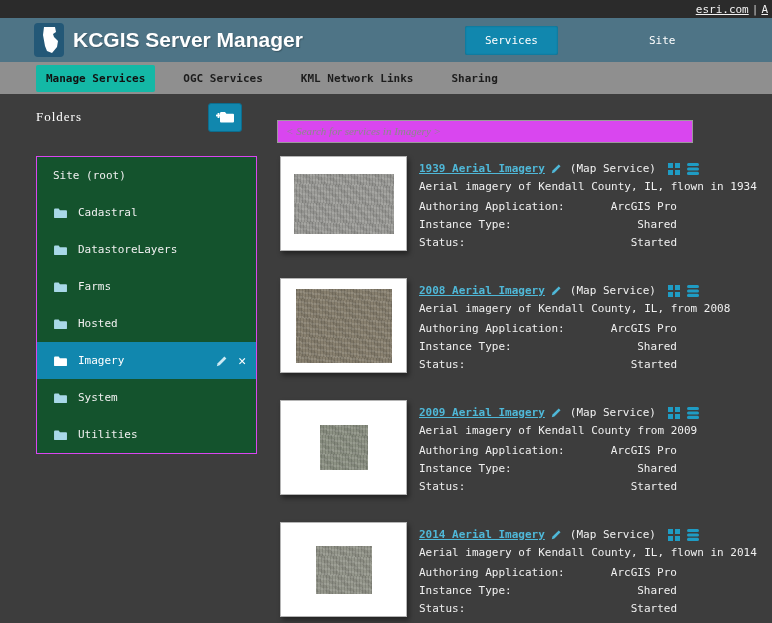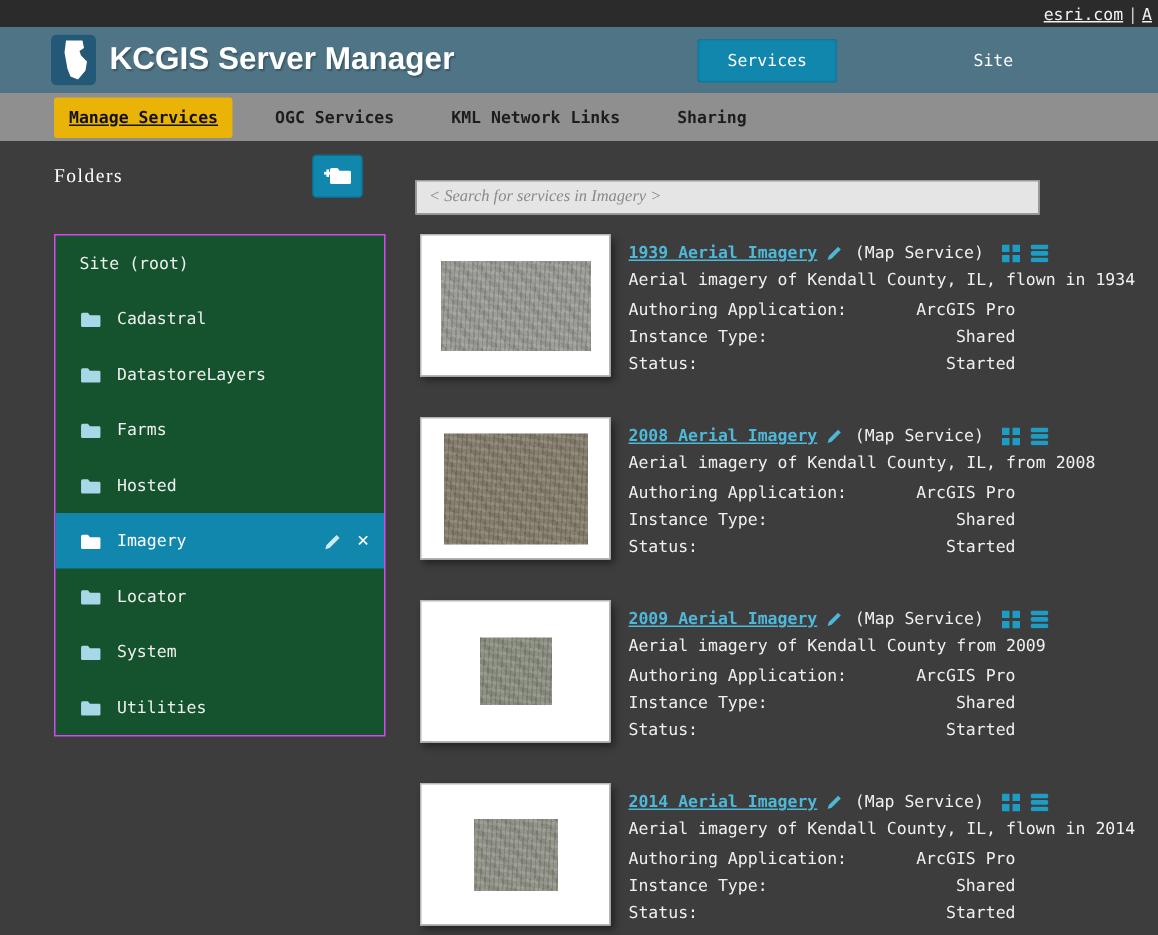--- a/index.html
+++ b/index.html
@@ -16,26 +16,26 @@
   
   .header{height:44px;background:#4e7486;display:flex;align-items:center;padding-left:34px;position:relative;}
   .logo{width:30px;height:34px;margin-right:9px;flex:0 0 auto;}
   .app-title{font-family:"Liberation Sans",sans-serif;font-size:21px;font-weight:bold;color:#ffffff;text-shadow:1px 1px 1px rgba(0,0,0,.25);white-space:nowrap;}
   .header-tabs{position:absolute;left:465px;top:0;height:44px;display:flex;align-items:center;gap:85px;}
   .htab{color:#ffffff;font-size:11px;white-space:nowrap;cursor:pointer;padding:8px 6px;}
   .htab.active{background:#1187ae;padding:8px 20px;border-radius:2px;box-shadow:inset 0 0 2px rgba(0,0,0,.3);}
   
   .subnav{height:32px;background:#8f8f8f;display:flex;align-items:center;padding-left:36px;gap:18px;}
   .stab{color:#1d1d1d;font-weight:bold;font-size:11px;padding:7px 10px;cursor:pointer;white-space:nowrap;}
-  .stab.active{background:#eab308;color:#111;border-radius:2px;text-decoration:underline;}
+  .stab.active{background:#14b8a6;color:#111;border-radius:2px;}
   
   .foldersbar{height:46px;display:flex;align-items:center;padding-left:36px;font-family:Liberation Serif, serif;}
   .folders-label{font-size:13px;color:#ffffff;letter-spacing:1px;}
   .btn-newfolder{margin-left:126px;width:32px;height:27px;background:#1187ae;border:1px solid #0c6d8e;border-radius:3px;display:flex;align-items:center;justify-content:center;cursor:pointer;}
-  .search-box{margin-left:35px;width:398px;height:21px;background:#e5e5e5;border:1px solid #9a9a9a;font-family:inherit;font-size:11px;color:#333;padding:0 8px;margin-top:28px;}
+  .search-box{margin-left:35px;width:398px;height:21px;background:#d946ef;border:1px solid #9a9a9a;font-family:inherit;font-size:11px;color:#333;padding:0 8px;margin-top:28px;}
   .search-box::placeholder{color:#8a8a8a;font-style:italic;}
   
   .content{display:flex;align-items:flex-start;padding:16px 0 0 36px;}
   .sidebar{width:219px;background:#14532d;border:1px solid #d946ef;flex:0 0 auto;}
   .side-item{height:37px;display:flex;align-items:center;gap:10px;padding:0 10px 0 16px;font-size:11px;color:#f0f0f0;cursor:pointer;white-space:nowrap;}
   .side-item .f-icon{color:#a8d8e8;display:flex;}
   .side-item.selected{background:#1187ae;color:#ffffff;justify-content:center;}
   .side-item.selected .f-icon{color:#ffffff;}
   .side-actions{margin-left:auto;display:flex;align-items:center;gap:10px;}
   .pencil-glyph{color:#cdeaf4;display:flex;}
@@ -184,28 +184,20 @@
           </span>
         <span class="x-glyph">✕</span>
       </span>
     </div>
     <div class="side-item">
       <span class="f-icon">
           <svg width="15" height="12">
             <use href="#sym-folder"></use>
           </svg>
         </span>
-      <span>Locator</span>
-    </div>
-    <div class="side-item">
-      <span class="f-icon">
-          <svg width="15" height="12">
-            <use href="#sym-folder"></use>
-          </svg>
-        </span>
       <span>System</span>
     </div>
     <div class="side-item">
       <span class="f-icon">
           <svg width="15" height="12">
             <use href="#sym-folder"></use>
           </svg>
         </span>
       <span>Utilities</span>
     </div>

